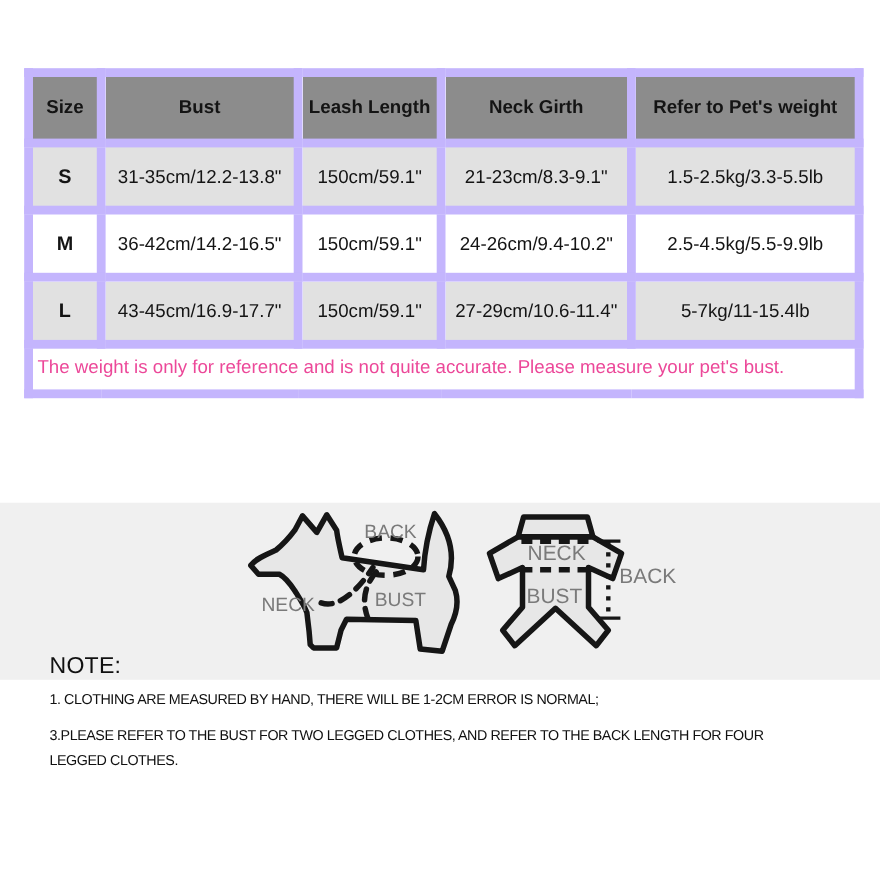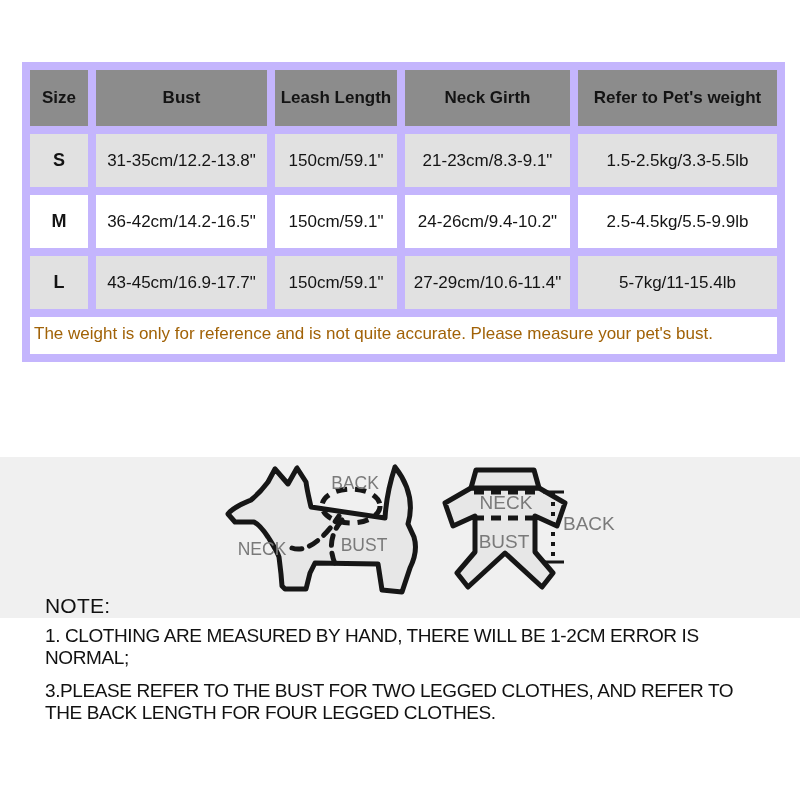--- a/index.html
+++ b/index.html
@@ -45,21 +45,21 @@
     color: #141414;
   }
   table.size-chart tbody td.size-cell { font-weight: bold; font-size: 18px; }
   table.size-chart tbody tr.alt td { background: #e1e1e1; }
   table.size-chart tfoot td.footnote {
     text-align: left;
     white-space: normal;
     font-size: 17px;
     line-height: 25px;
     padding: 4px 8px 8px 4px;
-    color: #a16207;
+    color: #ec4899;
   }
 
   
   .diagram-strip {
     position: absolute;
     left: 0;
     top: 457px;
     width: 800px;
     height: 161px;
     background: #f0f0f0;
@@ -84,21 +84,21 @@
 
   
   .notes {
     position: absolute;
     left: 45px;
     top: 625px;
     width: 695px;
   }
   .notes p {
     margin: 0 0 11px 0;
-    font-size: 19px;
+    font-size: 13px;
     line-height: 22px;
     letter-spacing: -0.4px;
     color: #111111;
   }
 </style>
 </head>
 <body>
 
 <div class="page">
 

